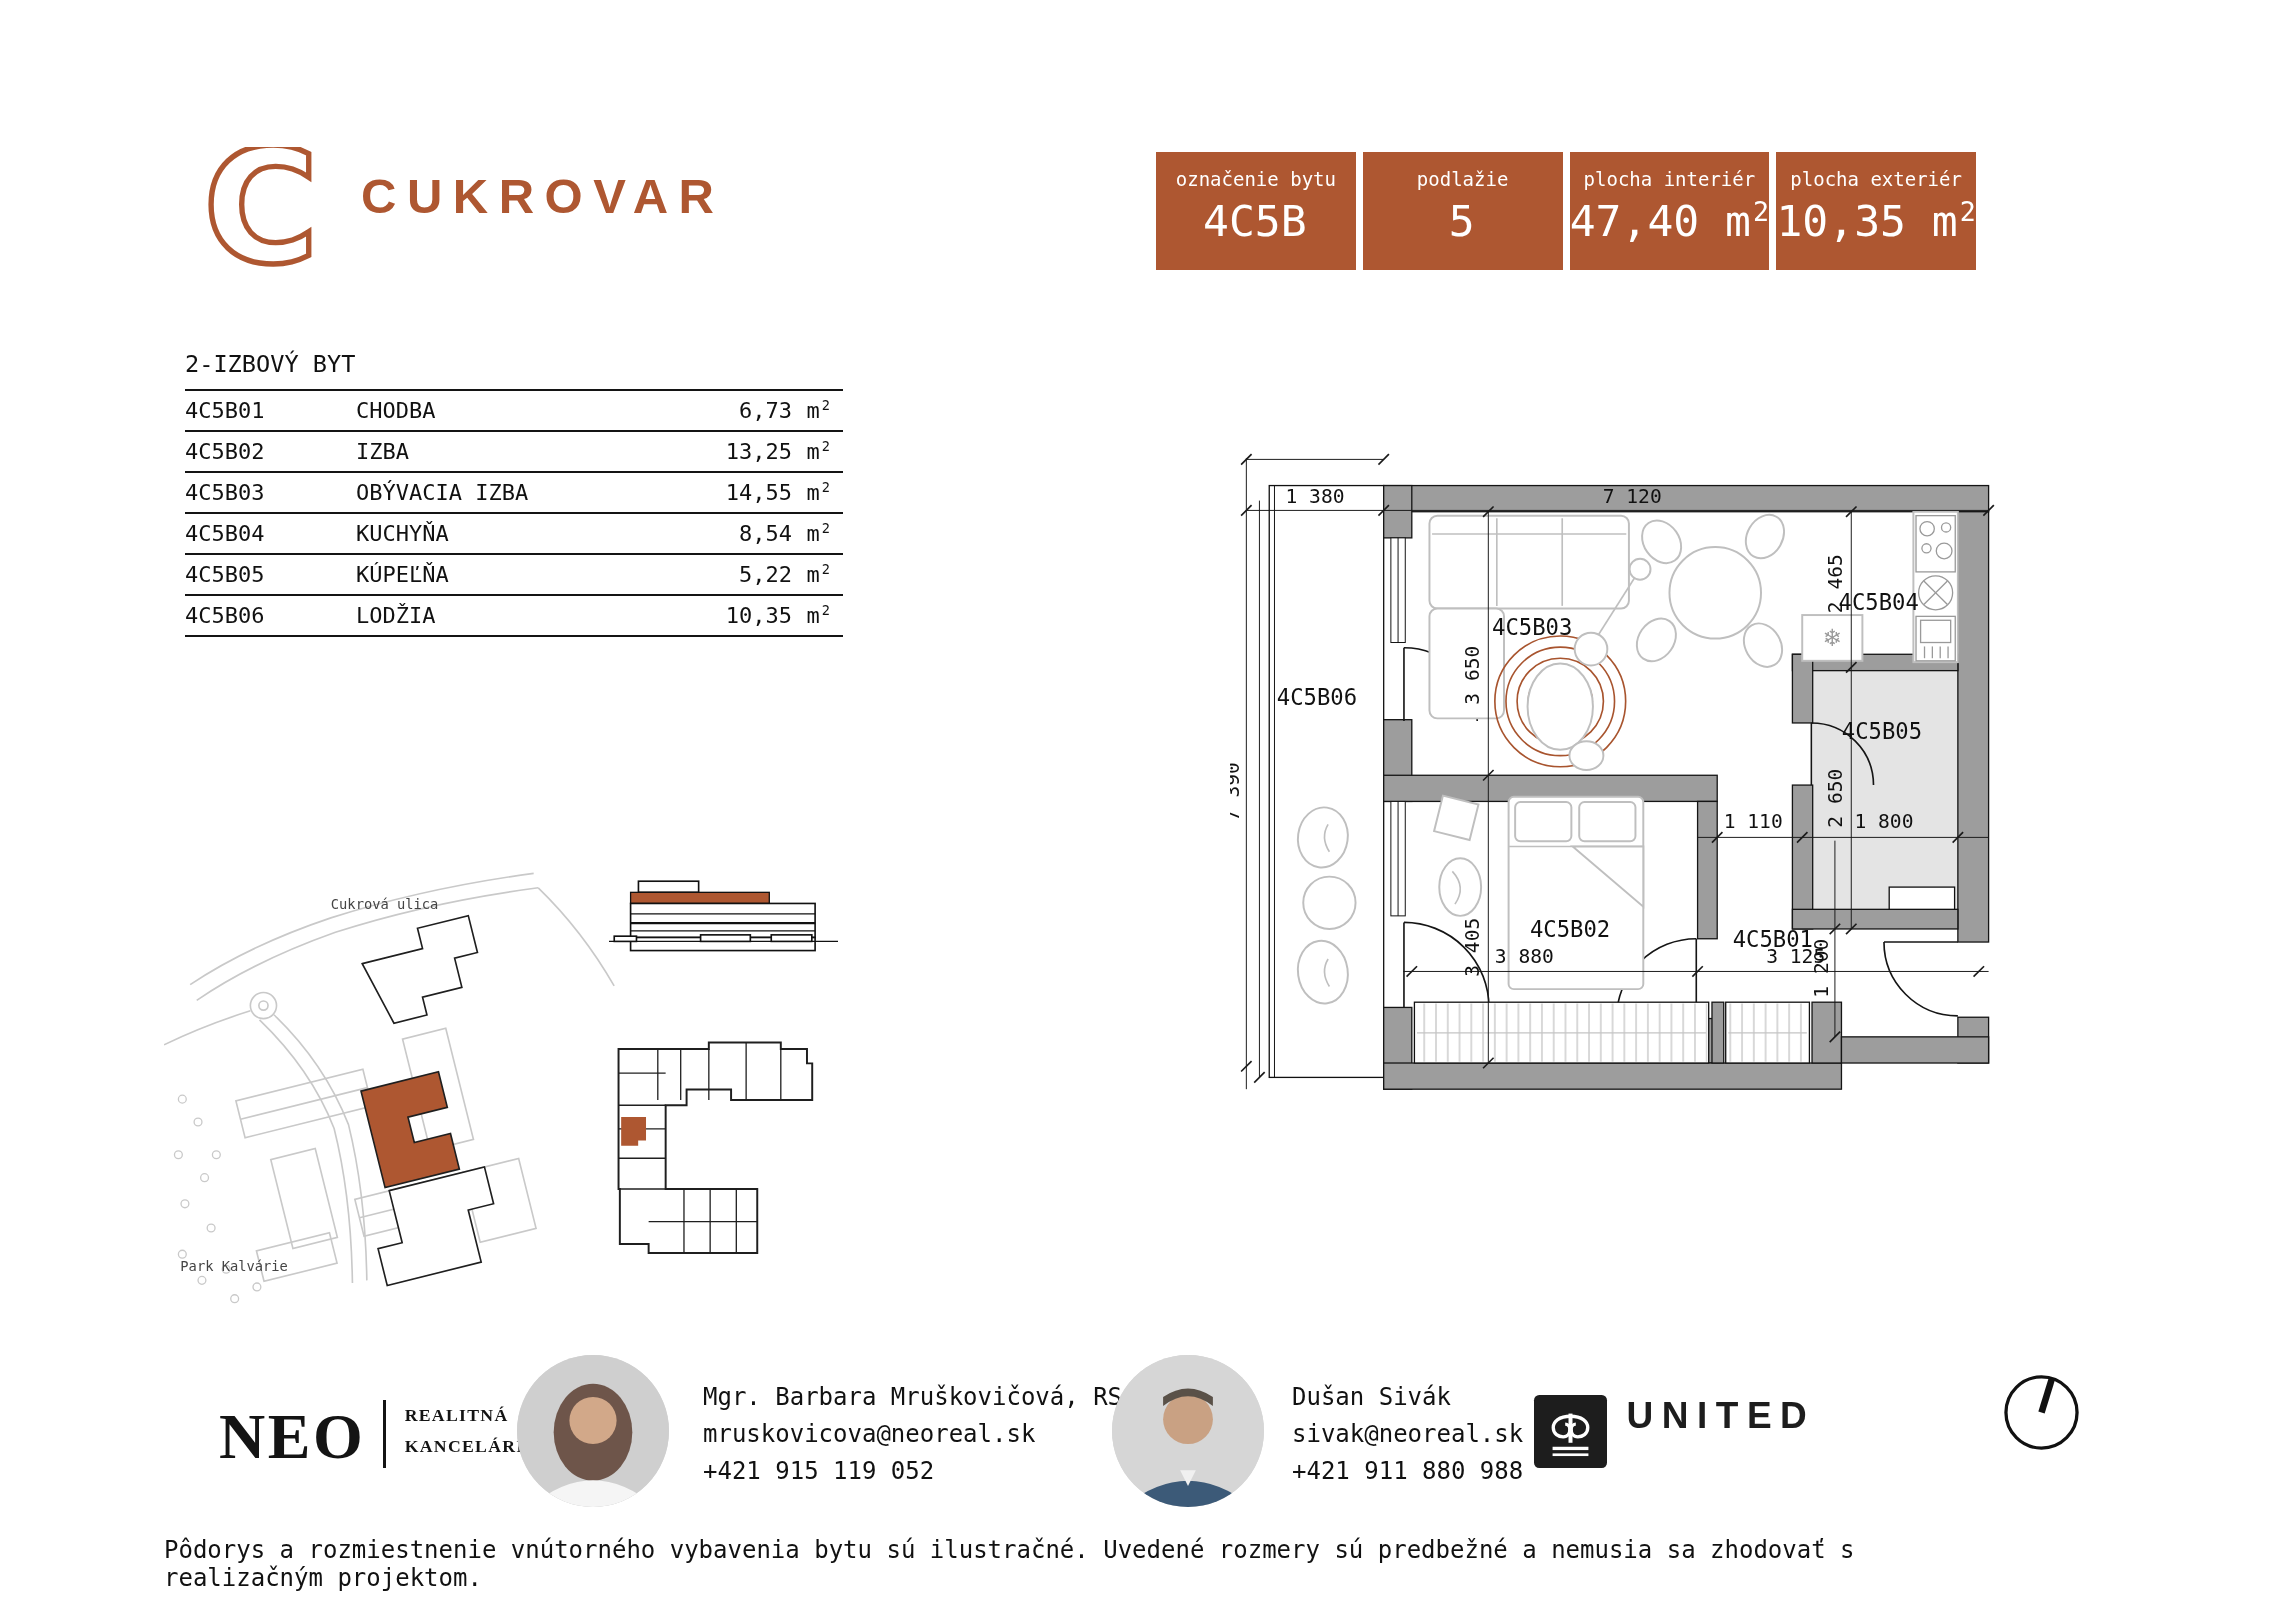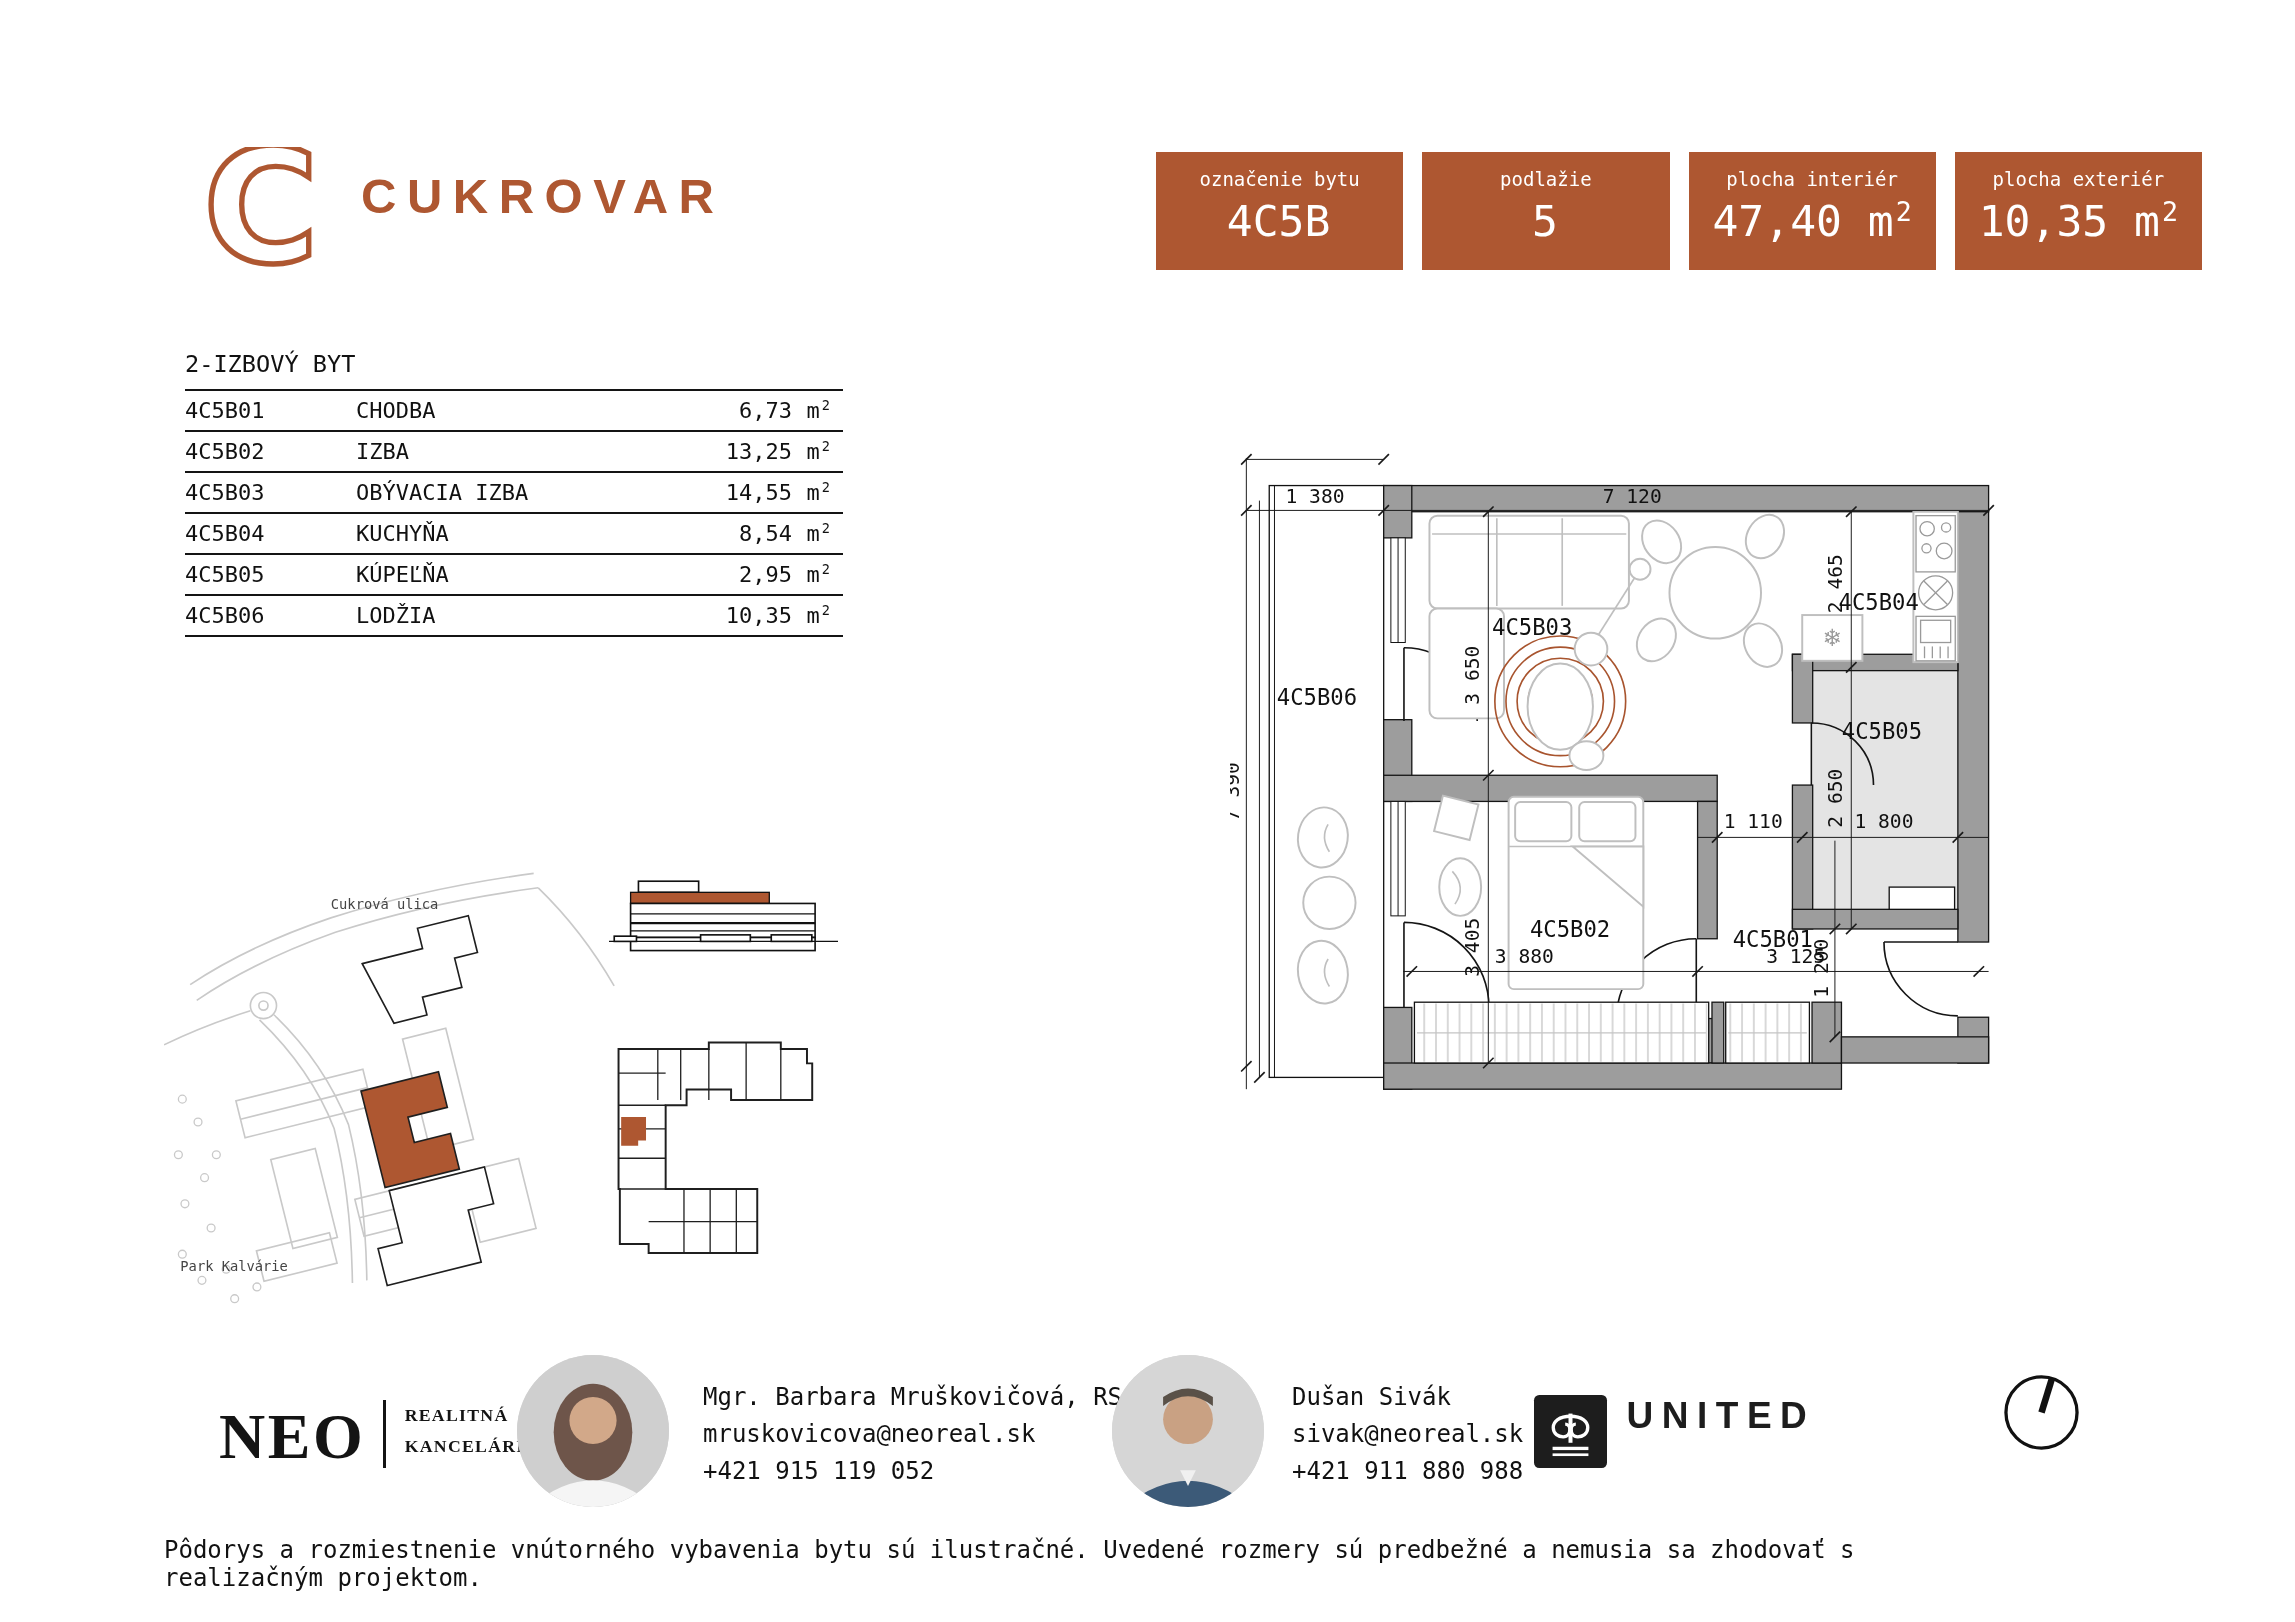--- a/index.html
+++ b/index.html
@@ -3,21 +3,21 @@
 <meta charset="utf-8">
 <style>
   html,body{margin:0;padding:0;}
   body{width:2295px;height:1623px;position:relative;background:#ffffff;overflow:hidden;
        font-family:"DejaVu Sans Mono", monospace;color:#111;}
   .abs{position:absolute;}
   
   .brand-name{font-family:"Liberation Sans", sans-serif;font-weight:800;font-size:49px;
               letter-spacing:10.5px;color:#ae5731;}
   
-  .summary{display:grid;grid-template-columns:repeat(4,1fr);gap:19px;width:1046px;height:118px;}
+  .summary{display:grid;grid-template-columns:repeat(4,1fr);gap:7px;width:820px;height:118px;}
   .summary .cell{background:#ae5731;color:#fff;text-align:center;}
   .cell-label{font-size:19px;margin-top:15.7px;}
   .cell-value{font-size:43px;margin-top:6px;}
   .sup{font-size:0.62em;position:relative;top:-0.55em;margin-left:2px;}
   
   .rooms-title{font-size:23.6px;}
   .rooms{width:658px;margin-top:10.5px;}
   .room-row{display:grid;grid-template-columns:171px 1fr 79px 51px;align-items:center;
             height:39px;border-top:2px solid #141414;font-size:22px;}
   .room-row:last-child{border-bottom:2px solid #141414;}
@@ -102,21 +102,21 @@
     </div>
     <div class="room-row">
       <span>4C5B04</span>
       <span>KUCHYŇA</span>
       <span class="r-area">8,54</span>
       <span class="r-unit"><span>m</span><span class="sup">2</span></span>
     </div>
     <div class="room-row">
       <span>4C5B05</span>
       <span>KÚPEĽŇA</span>
-      <span class="r-area">2,95</span>
+      <span class="r-area">5,22</span>
       <span class="r-unit"><span>m</span><span class="sup">2</span></span>
     </div>
     <div class="room-row">
       <span>4C5B06</span>
       <span>LODŽIA</span>
       <span class="r-area">10,35</span>
       <span class="r-unit"><span>m</span><span class="sup">2</span></span>
     </div>
   </div>
 </div>

